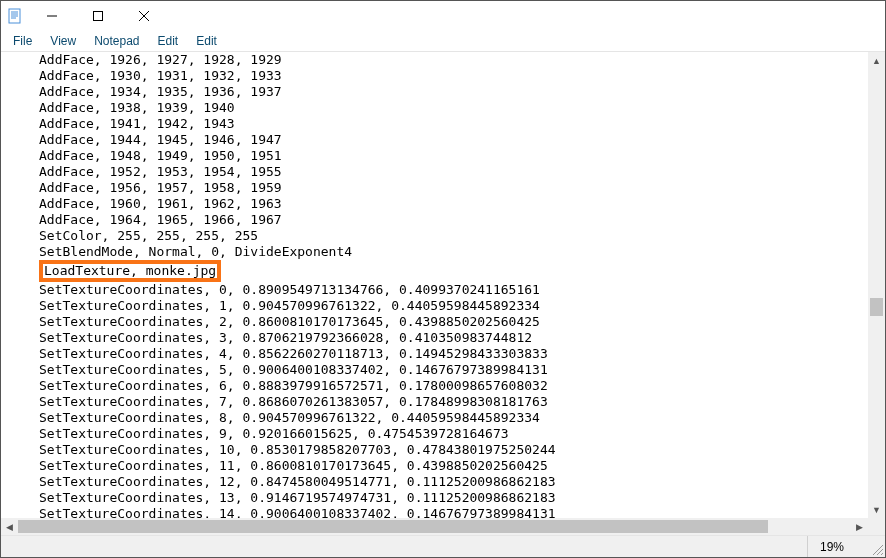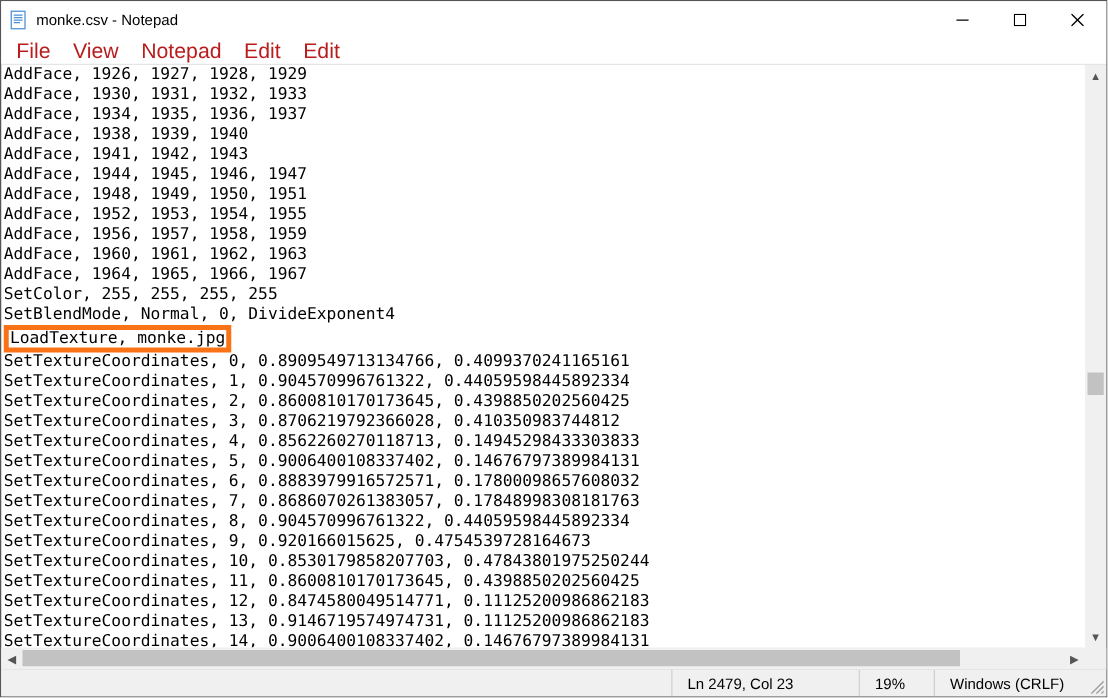--- a/index.html
+++ b/index.html
@@ -5,23 +5,23 @@
   * { margin: 0; padding: 0; box-sizing: border-box; }
   html, body { width: 886px; height: 558px; font-family: "Segoe UI", Tahoma, sans-serif; font-size: 12px; background: #fff; overflow: hidden; }
   .window { width: 886px; height: 558px; border: 1px solid #555; display: flex; flex-direction: column; background: #fff; }
   .titlebar { height: 30px; display: flex; align-items: center; background: #fff; }
   .titlebar .icon-area { width: 28px; display:flex; align-items:center; justify-content:center; }
   .titlebar .title { flex: 1; font-size: 12px; color: #000; }
   .win-controls { display: flex; height: 100%; }
   .win-btn { width: 46px; display:flex; align-items:center; justify-content:center; font-size:14px; color:#000; }
   .win-btn.close { font-size: 16px; }
   .menubar { height: 20px; display:flex; align-items:center; padding: 0 4px; gap: 2px; background:#fff; }
-  .menu-item { padding: 2px 8px; font-size: 17px; color:#b91c1c; }
+  .menu-item { padding: 2px 8px; font-size: 12px; color:#0c4a6e; }
   .content-wrap { flex: 1; display:flex; border-top: 1px solid #e5e5e5; min-height:0; }
-  .content { flex:1; font-family: Consolas, monospace; font-size: 13px; line-height: 16px; color:#000; white-space: pre; overflow: hidden; padding: 0 2px; }
+  .content { flex:1; font-family: Consolas, monospace; font-size: 13px; line-height: 16px; color:#000; white-space: pre; overflow: hidden; padding: 0 2px; margin-left: 36px; }
   .content .line { display:block; }
   .content .highlighted { border: 4px solid #f97316; display:inline-block; padding: 0 1px; line-height:14px; }
   .vscroll { width: 17px; background:#f0f0f0; position:relative; display:flex; flex-direction:column; }
   .vscroll .arrow { height:17px; display:flex; align-items:center; justify-content:center; color:#555; font-size:9px; }
   .vscroll .track { flex:1; position:relative; }
   .vscroll .thumb { position:absolute; left:2px; right:2px; background:#c2c2c2; }
   .hscroll-row { height:17px; background:#f0f0f0; display:flex; }
   .hscroll { flex:1; display:flex; }
   .hscroll .arrow { width:17px; display:flex; align-items:center; justify-content:center; color:#555; font-size:9px; }
   .hscroll .track { flex:1; position:relative; }
@@ -40,21 +40,20 @@
   <div class="titlebar">
     <div class="icon-area">
       <svg width="16" height="16" viewBox="0 0 16 16">
         <rect x="2" y="1" width="11" height="14" fill="#fff" stroke="#4a90d9" stroke-width="1"></rect>
         <line x1="4" y1="4" x2="11" y2="4" stroke="#4a90d9" stroke-width="1"></line>
         <line x1="4" y1="6" x2="11" y2="6" stroke="#4a90d9" stroke-width="1"></line>
         <line x1="4" y1="8" x2="11" y2="8" stroke="#4a90d9" stroke-width="1"></line>
         <line x1="4" y1="10" x2="9" y2="10" stroke="#4a90d9" stroke-width="1"></line>
       </svg>
     </div>
-    <div class="title">monke.csv - Notepad</div>
     <div class="win-controls">
       <div class="win-btn">
         <svg width="10" height="10">
             <line x1="0" y1="5" x2="10" y2="5" stroke="#000" stroke-width="1"></line>
           </svg>
       </div>
       <div class="win-btn">
         <svg width="10" height="10">
             <rect x="0.5" y="0.5" width="9" height="9" fill="none" stroke="#000" stroke-width="1"></rect>
           </svg>
@@ -93,23 +92,21 @@
       <div class="track">
         <div class="thumb" id="hthumb" style="left: 0%; width: 90%;"></div>
       </div>
       <div class="arrow">▶</div>
     </div>
     <div class="hscroll-corner"></div>
   </div>
 
   <div class="statusbar">
     <div class="status-spacer"></div>
-    <div class="status-section" style="width:150px">Ln 2479, Col 23</div>
     <div class="status-section" style="width:60px">19%</div>
-    <div class="status-section" style="width:120px">Windows (CRLF)</div>
     <div class="resize-grip">
       <svg width="12" height="12">
         <line x1="2" y1="12" x2="12" y2="2" stroke="#999" stroke-width="1"></line>
         <line x1="6" y1="12" x2="12" y2="6" stroke="#999" stroke-width="1"></line>
         <line x1="10" y1="12" x2="12" y2="10" stroke="#999" stroke-width="1"></line>
       </svg>
     </div>
   </div>
 
 </div>

